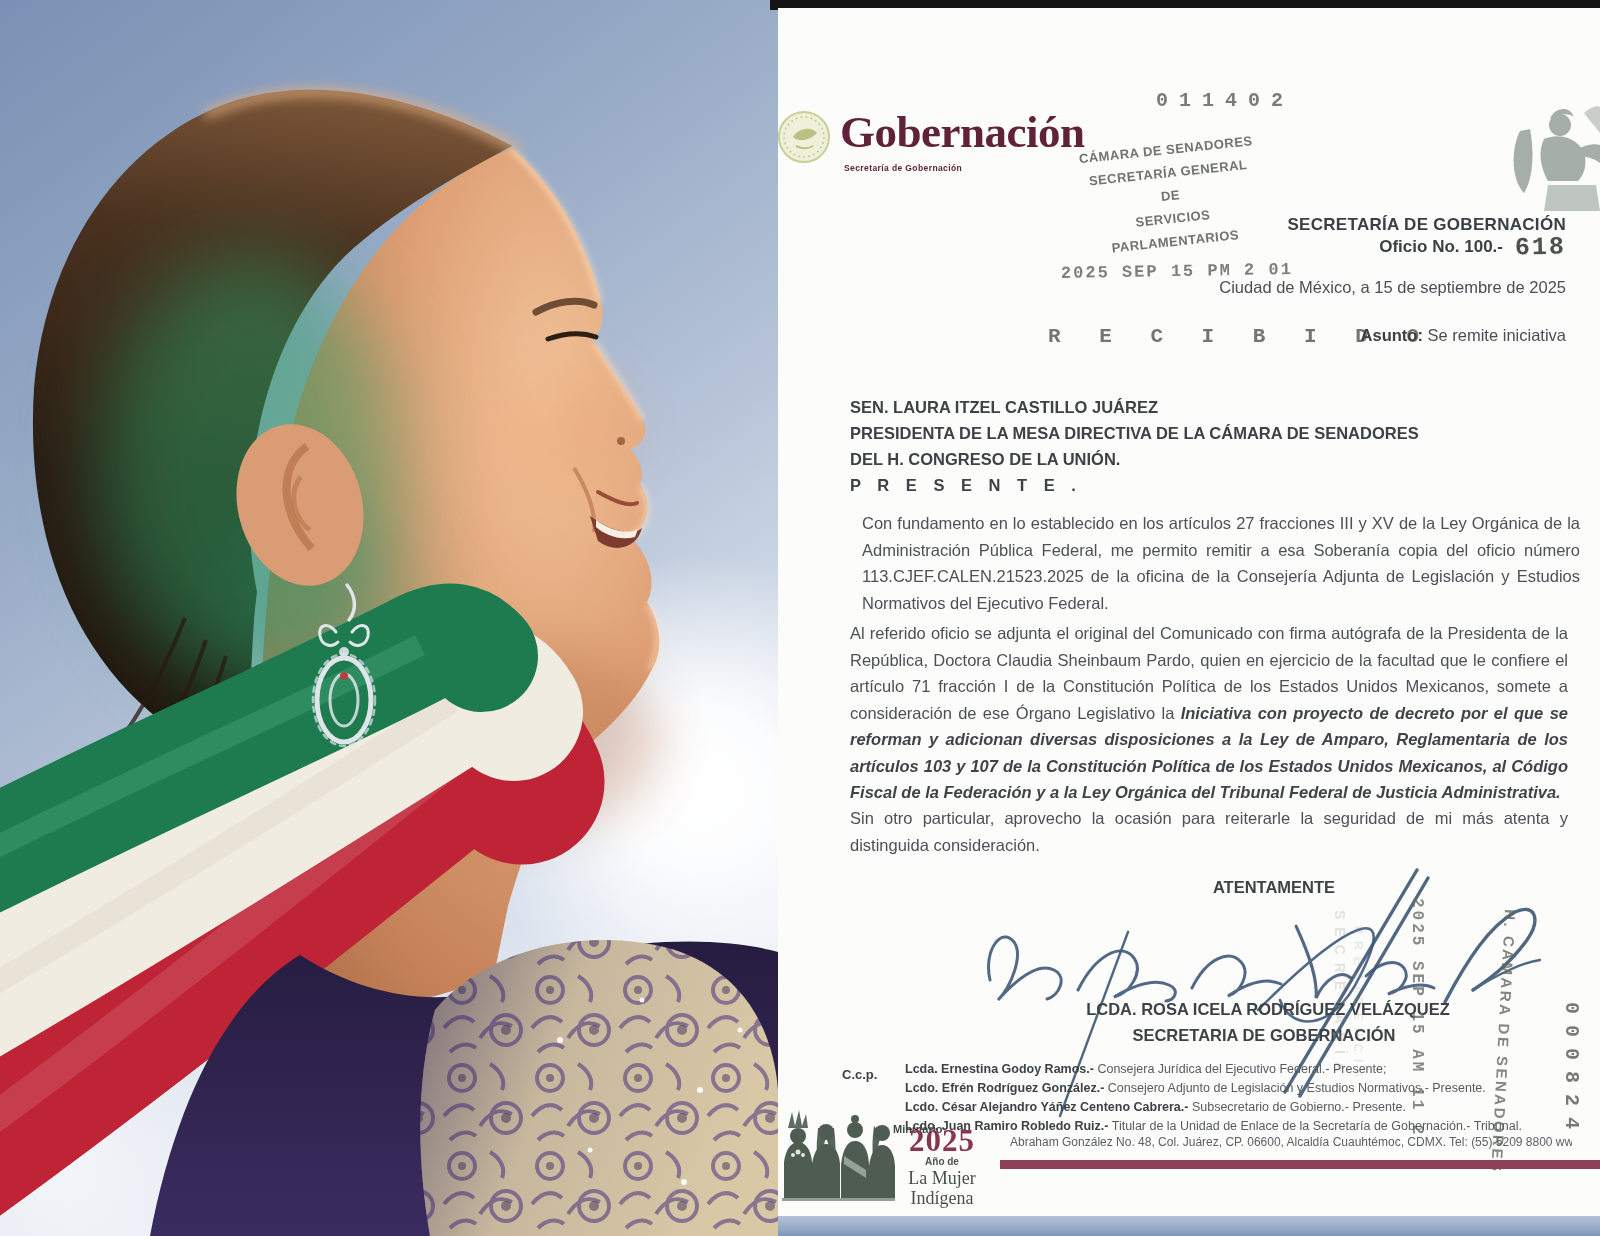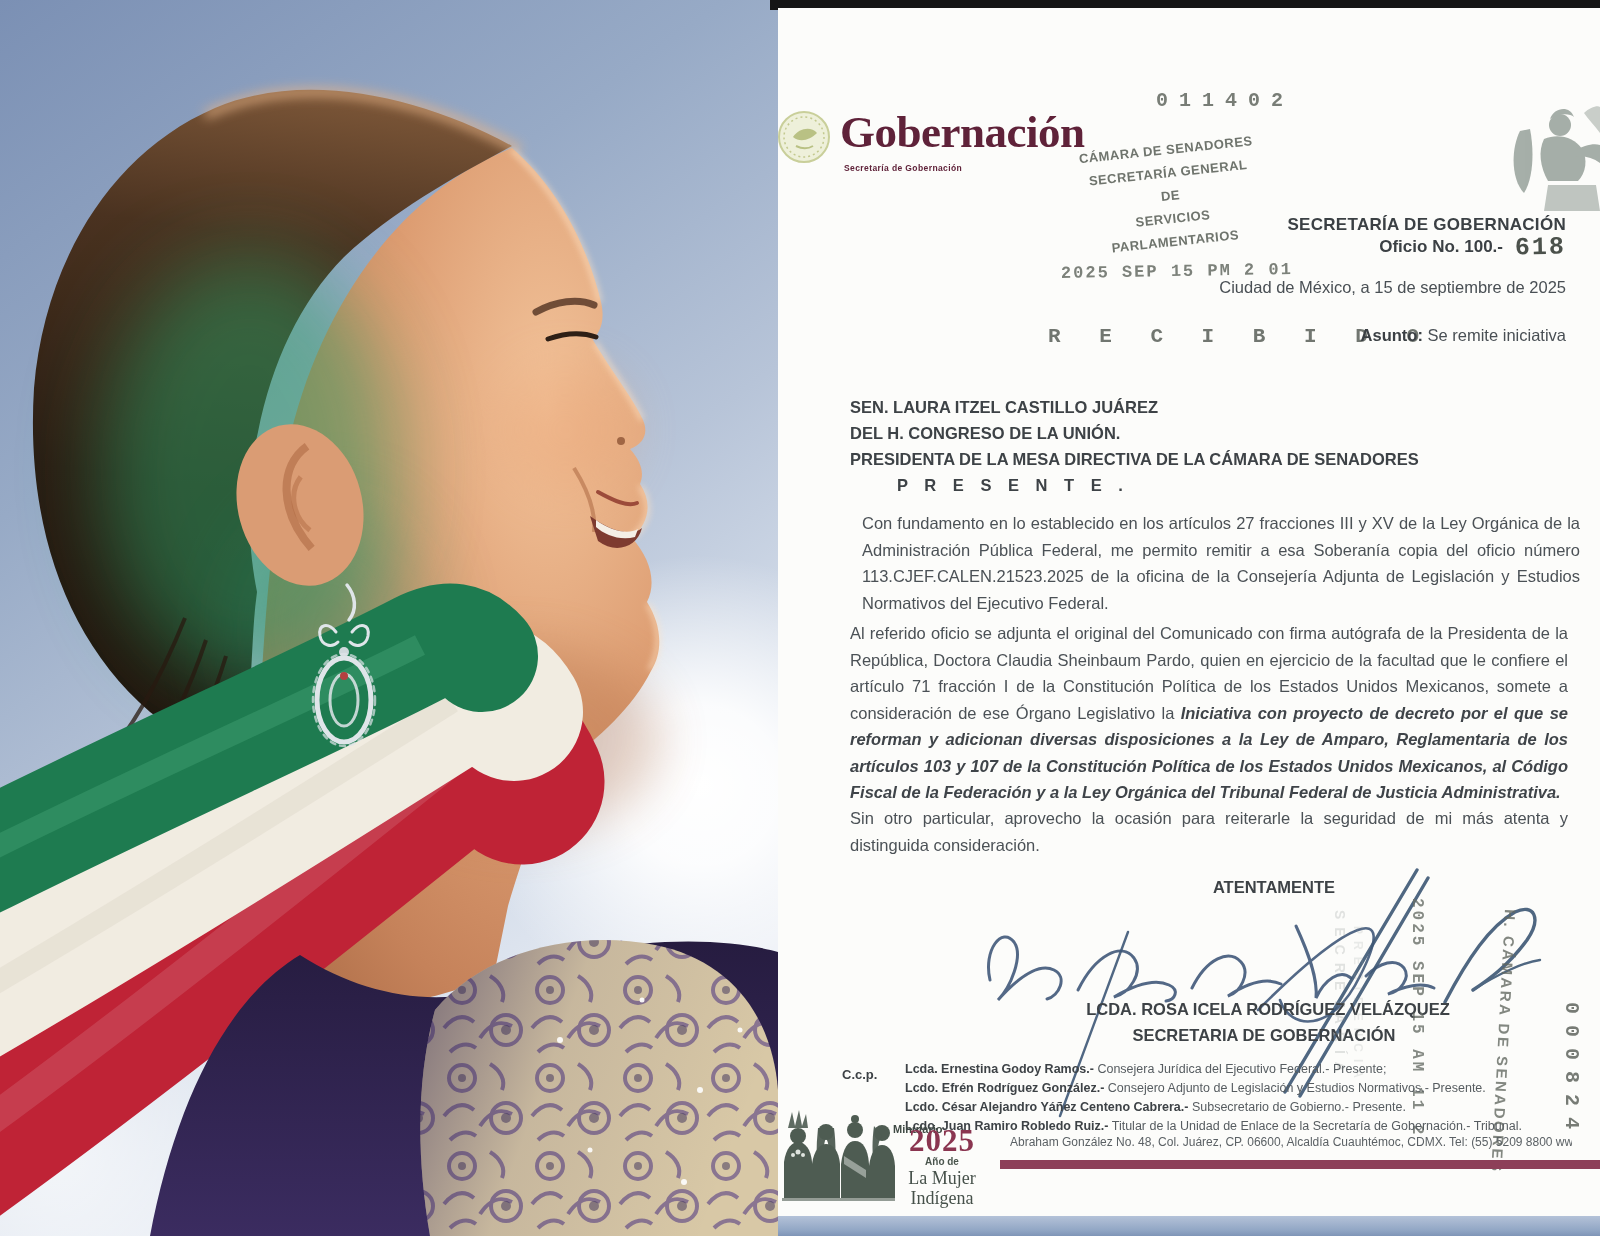--- a/index.html
+++ b/index.html
@@ -36,21 +36,21 @@
   .hdr-oficio{top:226px;font-weight:bold;font-size:17px;}
   .hdr-oficio .num{font-family:"Liberation Mono",monospace;font-weight:bold;font-size:25px;
       letter-spacing:2px;color:#4b514b;margin-left:12px;display:inline-block;transform:rotate(-1deg);vertical-align:-2px;}
   .hdr-citydate{top:266px;font-weight:normal;font-size:16.5px;color:#494f54;}
   .hdr-asunto{top:314px;font-size:16.5px;color:#494f54;}
   .hdr-asunto b{color:#3b4044;}
 
   .etching{right:0;top:85px;width:92px;height:118px;}
 
   .addressee{left:72px;top:386px;font-weight:bold;color:#3d4246;font-size:16.5px;line-height:26px;}
-  .addressee .presente{letter-spacing:6px;margin-left:47px;}
+  .addressee .presente{letter-spacing:6px;}
 
   .para{left:72px;width:718px;text-align:justify;color:#4b5156;}
   .p1{top:502px;margin-left:12px;}
   .p2{top:612px;}
   .p3{top:797px;}
   .para .emph{font-weight:bold;font-style:italic;color:#3f4449;}
 
   .atentamente{left:72px;top:866px;width:718px;text-align:center;text-indent:130px;
       font-weight:bold;color:#3d4246;font-size:16.5px;}
 
@@ -279,22 +279,22 @@
       </g>
     </svg>
 
     <div class="abs hdr-right hdr-secretariat">SECRETARÍA DE GOBERNACIÓN</div>
     <div class="abs hdr-right hdr-oficio"><span>Oficio No. 100.-</span><span class="num">618</span></div>
     <div class="abs hdr-right hdr-citydate">Ciudad de México, a 15 de septiembre de 2025</div>
     <div class="abs hdr-right hdr-asunto"><b>Asunto:</b><span> Se remite iniciativa</span></div>
 
     <div class="abs addressee">
       <div>SEN. LAURA ITZEL CASTILLO JUÁREZ</div>
+      <div>PRESIDENTA DE LA MESA DIRECTIVA DE LA CÁMARA DE SENADORES</div>
       <div>DEL H. CONGRESO DE LA UNIÓN.</div>
-      <div>PRESIDENTA DE LA MESA DIRECTIVA DE LA CÁMARA DE SENADORES</div>
       <div class="presente">P R E S E N T E .</div>
     </div>
 
     <div class="abs para p1">Con fundamento en lo establecido en los artículos 27 fracciones III y XV de la Ley Orgánica de la Administración Pública Federal, me permito remitir a esa Soberanía copia del oficio número 113.CJEF.CALEN.21523.2025 de la oficina de la Consejería Adjunta de Legislación y Estudios Normativos del Ejecutivo Federal.</div>
     <div class="abs para p2"><span>Al referido oficio se adjunta el original del Comunicado con firma autógrafa de la Presidenta de la República, Doctora Claudia Sheinbaum Pardo, quien en ejercicio de la facultad que le confiere el artículo 71 fracción I de la Constitución Política de los Estados Unidos Mexicanos, somete a consideración de ese Órgano Legislativo la </span><span class="emph">Iniciativa con proyecto de decreto por el que se reforman y adicionan diversas disposiciones a la Ley de Amparo, Reglamentaria de los artículos 103 y 107 de la Constitución Política de los Estados Unidos Mexicanos, al Código Fiscal de la Federación y a la Ley Orgánica del Tribunal Federal de Justicia Administrativa.</span></div>
     <div class="abs para p3">Sin otro particular, aprovecho la ocasión para reiterarle la seguridad de mi más atenta y distinguida consideración.</div>
 
     <div class="abs atentamente">ATENTAMENTE</div>
 
     <svg class="abs ink" viewBox="0 0 660 340">

